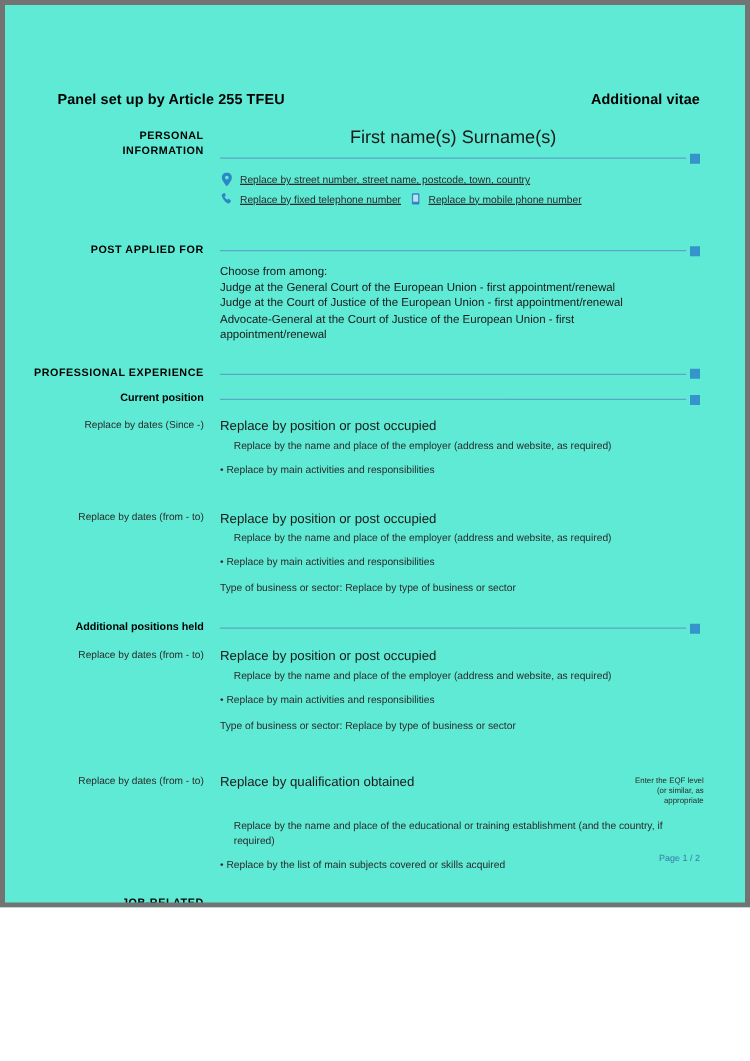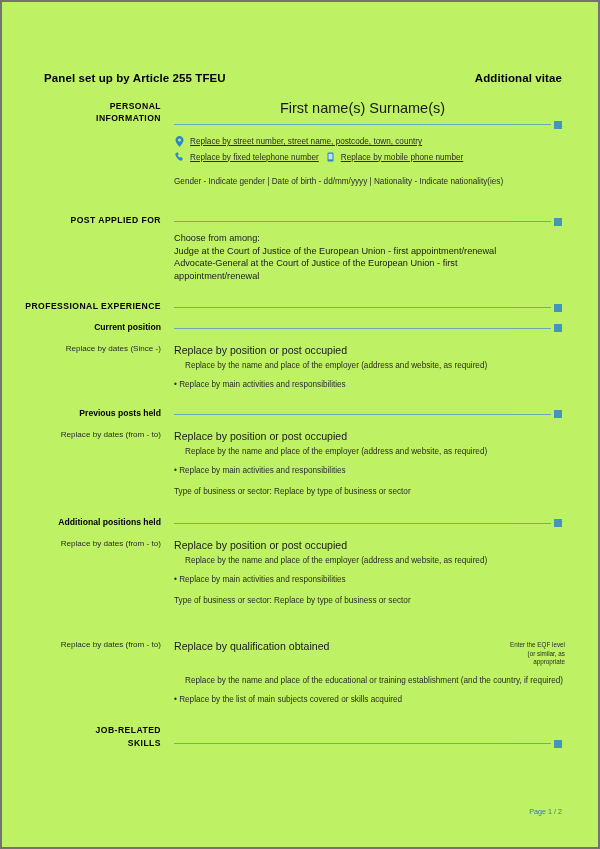--- a/index.html
+++ b/index.html
@@ -10,23 +10,23 @@
   }
   body {
     font-family: "Liberation Sans", sans-serif;
     color: #1a1a1a;
     -webkit-font-smoothing: antialiased;
   }
 
   .page {
     position: relative;
     width: 600px;
-    height: 849px;
-    background: #bef264;
-    border: 2px solid #737373;
+    height: 726px;
+    background: #5eead4;
+    border: 4px solid #737373;
     box-sizing: border-box;
     overflow: hidden;
   }
 
   
   .doc-header {
     position: absolute;
     left: 42px;
     right: 36px;
     top: 70px;
@@ -267,34 +267,34 @@
                   <rect x="0.5" y="0.5" width="6" height="9" rx="1" fill="#2e86c8"></rect>
                   <rect x="1.5" y="1.8" width="4" height="5.6" fill="#bfe0f2"></rect>
                 </svg>
             </span>
             <span class="txt">Replace by mobile phone number</span>
           </div>
 
 
         </div>
 
-        <div class="gender-line">Gender - Indicate gender | Date of birth - dd/mm/yyyy | Nationality - Indicate nationality(ies)</div>
       </div>
     </div>
 
     <div class="gap-26"></div>
 
     <div class="row">
       <div class="lbl-col">
         <div class="lbl-section">POST APPLIED FOR</div>
       </div>
       <div class="content-col">
         <div class="rule"></div>
         <div class="choose-block">
           <span class="opt">Choose from among:</span>
+          <span class="opt">Judge at the General Court of the European Union - first appointment/renewal</span>
           <span class="opt">Judge at the Court of Justice of the European Union - first appointment/renewal</span>
           <span class="opt">Advocate-General at the Court of Justice of the European Union - first</span>
           <span class="opt">appointment/renewal</span>
         </div>
       </div>
     </div>
 
     <div class="gap-18"></div>
 
     <div class="row">
@@ -325,28 +325,20 @@
       </div>
       <div class="content-col">
         <div class="entry-title">Replace by position or post occupied</div>
         <div class="entry-sub">Replace by the name and place of the employer (address and website, as required)</div>
         <div class="entry-bullet">• Replace by main activities and responsibilities</div>
       </div>
     </div>
 
     <div class="gap-16"></div>
 
-    <div class="row">
-      <div class="lbl-col">
-        <div class="lbl-sub">Previous posts held</div>
-      </div>
-      <div class="content-col">
-        <div class="rule"></div>
-      </div>
-    </div>
 
     <div class="gap-10"></div>
 
     <div class="row">
       <div class="lbl-col">
         <div class="lbl-dates">Replace by dates (from - to)</div>
       </div>
       <div class="content-col">
         <div class="entry-title">Replace by position or post occupied</div>
         <div class="entry-sub">Replace by the name and place of the employer (address and website, as required)</div>

